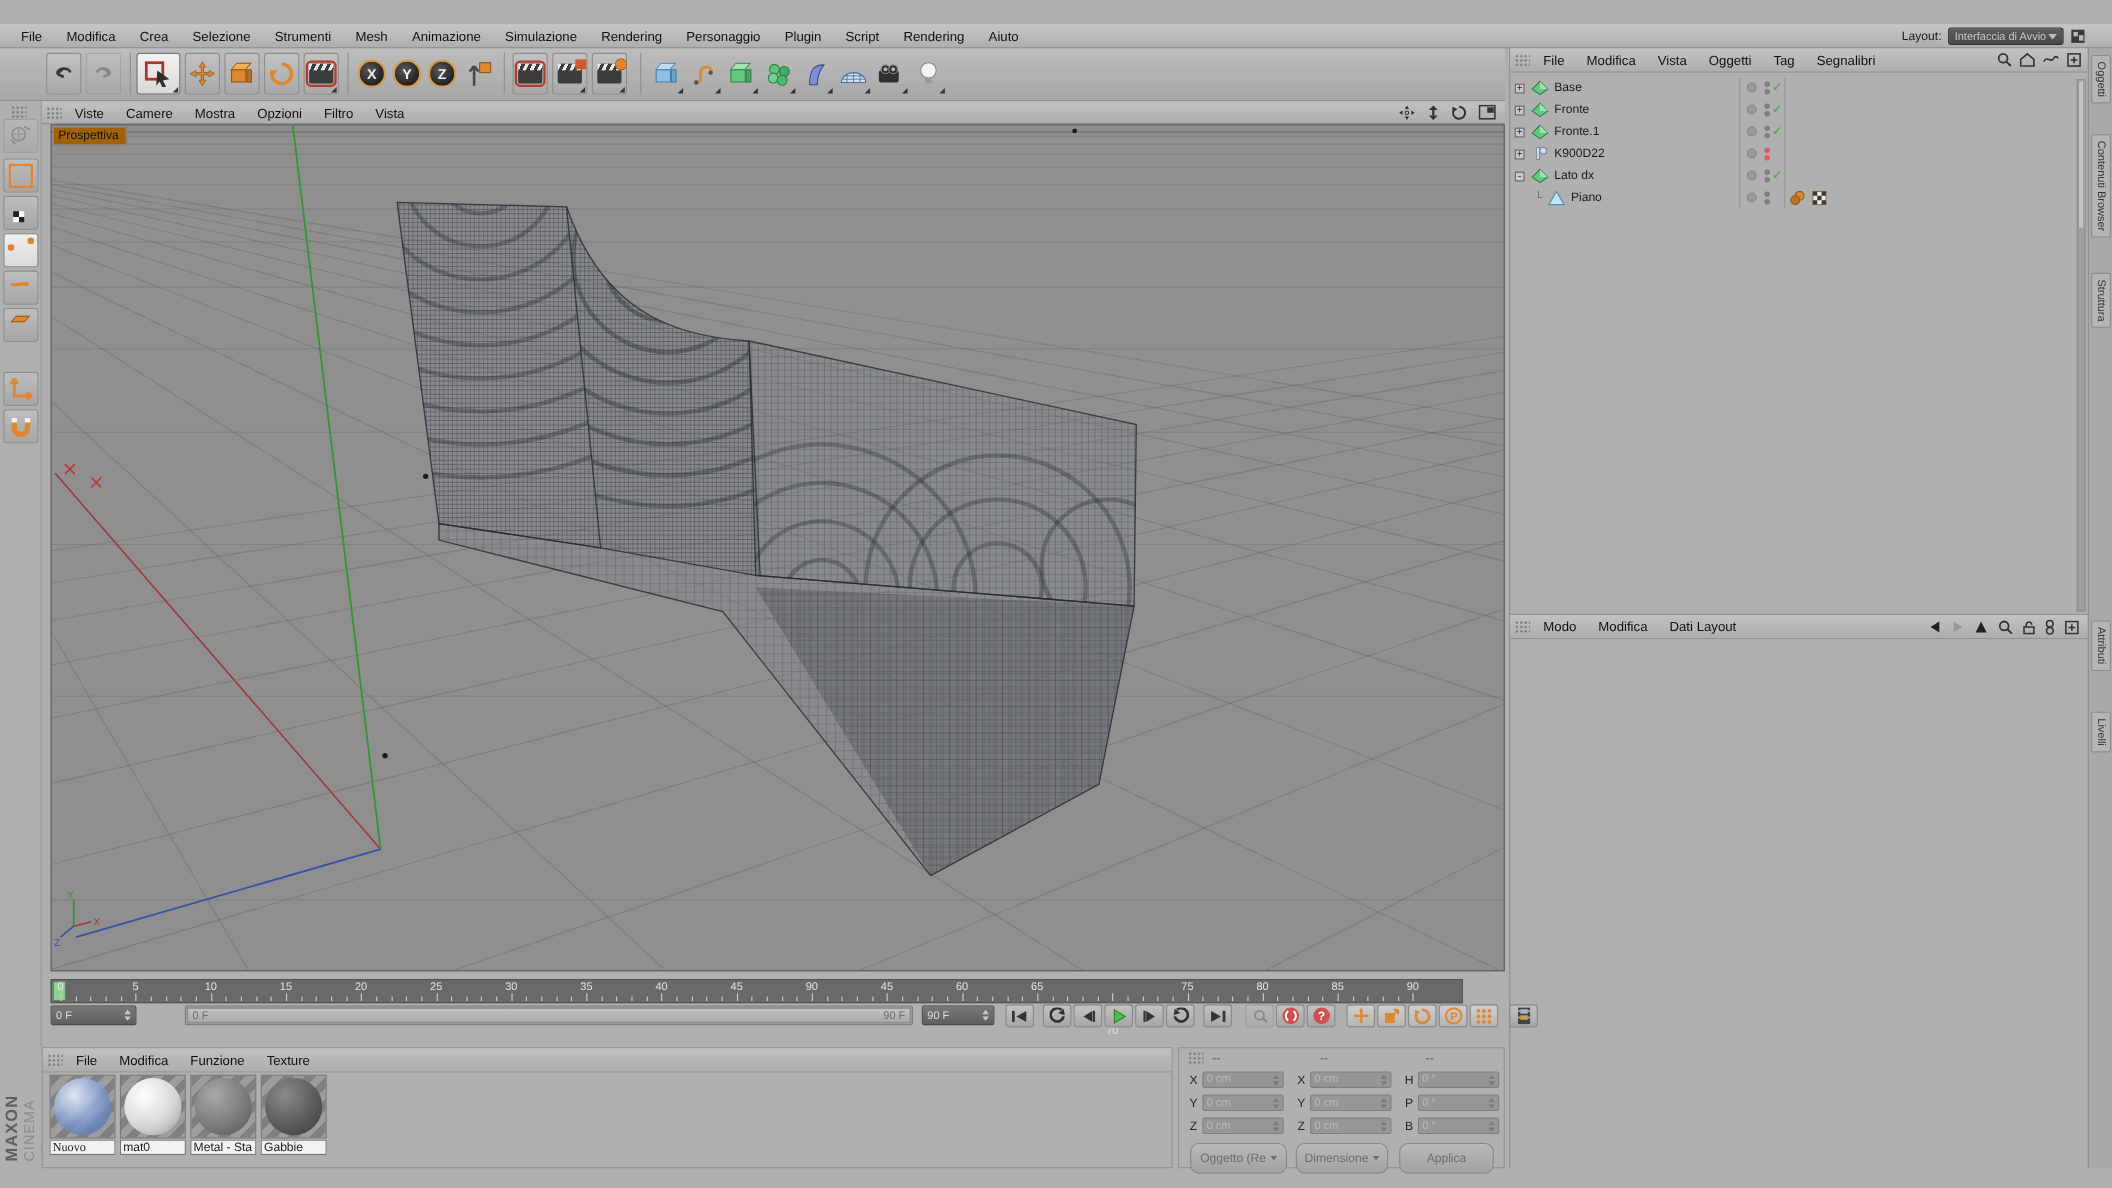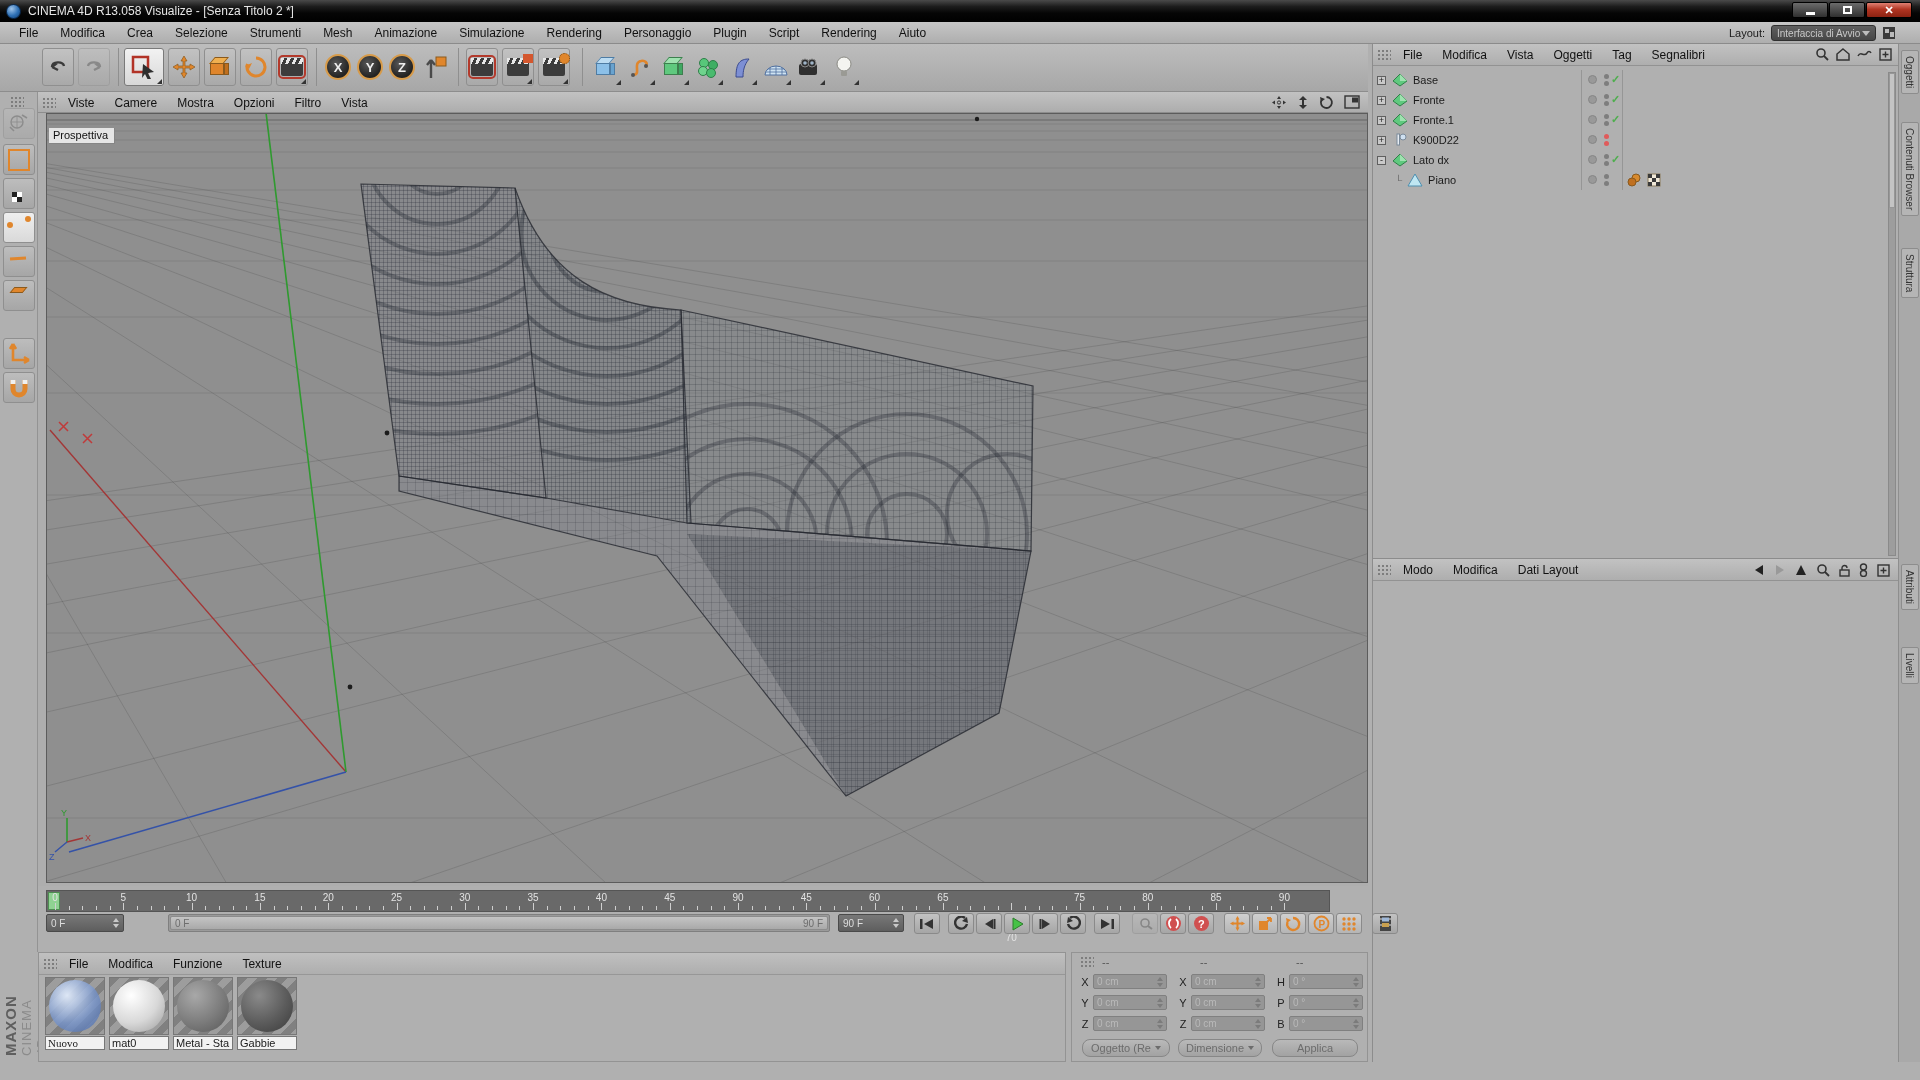--- a/index.html
+++ b/index.html
@@ -72,21 +72,21 @@
     display:flex; align-items:center; justify-content:center; }
   .lbtn.active { background:linear-gradient(#efefef,#d9d9d9); }
   .gcube { position:relative; width:20px; height:20px; }
 
   
   .vp-panel { left:38px; top:92px; width:1330px; height:794px; background:#aeaeae; }
   .vp-menu { position:absolute; left:0; top:0; width:1330px; height:21px; background:linear-gradient(#c2c2c2,#adadad); border-bottom:1px solid #8d8d8d; }
   .vp-corner { position:absolute; right:8px; top:3px; display:flex; gap:10px; }
   .vp-corner svg { display:block; }
   .vp-view { position:absolute; left:8px; top:21px; width:1322px; height:770px; background:#8f8f8f; border:1px solid #5c5c5c; overflow:hidden; }
-  .vp-label { position:absolute; left:2px; top:14px; background:#e5e5e5; padding:1px 6px 2px 4px; font-size:11px; color:#111; border:1px solid #858585; border-left:none; border-top:none; }
+  .vp-label { position:absolute; left:2px; top:2px; background:#a16207; padding:1px 6px 2px 4px; font-size:11px; color:#111; border:1px solid #858585; border-left:none; border-top:none; }
 
   
   .om { left:1372px; top:44px; width:526px; height:514px; background:#b0b0b0; border-left:1px solid #8c8c8c; }
   .om-menu { background:linear-gradient(#c2c2c2,#aeaeae); border-bottom:1px solid #929292; }
   .om-icons { position:absolute; right:6px; top:3px; display:flex; gap:7px; align-items:center; }
   .om-list { position:absolute; left:0; top:26px; width:526px; bottom:0; }
   .om-row { position:absolute; left:0; width:520px; height:20px; display:flex; align-items:center; }
   .expander { width:9px; height:9px; border:1px solid #5f5f5f; background:#c9c9c9; font-size:9px; line-height:7px;
     text-align:center; color:#222; margin-right:4px; flex:none; }
   .treeline { color:#666; font-size:10px; margin-right:2px; }
@@ -136,50 +136,35 @@
   .mat-sphere { position:absolute; left:3px; top:2px; width:52px; height:52px; border-radius:50%; }
   .mat-name { margin-top:1px; width:60px; height:14px; background:#f2f2f2; border:1px solid #777;
     font-size:11px; padding:0 2px; overflow:hidden; white-space:nowrap; }
   .coords { left:1071px; top:952px; width:297px; height:110px; background:#b0b0b0; border:1px solid #939393; }
   .chead { position:absolute; top:3px; font-size:11px; color:#555; }
   .crow { position:absolute; height:17px; display:flex; align-items:center; gap:3px; }
   .clabel { width:10px; font-size:11px; color:#222; text-align:center; }
   .cinput { width:74px; height:15px; background:#969696; border:1px solid #808080; border-radius:2px;
     color:#b9b9b9; font-size:10px; display:flex; align-items:center; padding:0 3px; }
   .cinput .spin i.up { border-bottom-color:#7b7b7b; } .cinput .spin i.dn { border-top-color:#7b7b7b; }
-  .cbtn { position:absolute; top:86px; height:18px; border-radius:8px; background:linear-gradient(#b9b9b9,#a2a2a2);
+  .cbtn { position:absolute; top:86px; height:28px; border-radius:8px; background:linear-gradient(#b9b9b9,#a2a2a2);
     border:1px solid #878787; color:#6c6c6c; font-size:11px; display:flex; align-items:center; justify-content:center; gap:4px; }
   .cbtn .tri { border-top-color:#6c6c6c; border-left-width:3px; border-right-width:3px; border-top-width:4px; }
 
   .statusbar { left:0; top:1062px; width:1920px; height:18px; background:linear-gradient(#c2c2c2,#aaa);
     border-top:1px solid #8d8d8d; display:flex; align-items:center; }
   .statusbar .time { margin-left:10px; font-size:11px; color:#222; }
 
   svg text { font-family:"Liberation Sans", sans-serif; }
 </style>
 </head>
 <body>
 
 <div id="app">
 
-  <div class="abs titlebar">
-    <div class="app-icon"></div>
-    <span>CINEMA 4D R13.058 Visualize - [Senza Titolo 2 *]</span>
-    <div class="winbtns">
-      <div class="winbtn">
-          <div class="glyph-min"></div>
-        </div>
-      <div class="winbtn">
-          <div class="glyph-max"></div>
-        </div>
-      <div class="winbtn close">
-          <span class="glyph-x">✕</span>
-        </div>
-    </div>
-  </div>
 
   <div class="abs menubar">
     <div id="main-menu" style="display:flex;">
         <div class="menu-item">File</div>
         <div class="menu-item">Modifica</div>
         <div class="menu-item">Crea</div>
         <div class="menu-item">Selezione</div>
         <div class="menu-item">Strumenti</div>
         <div class="menu-item">Mesh</div>
         <div class="menu-item">Animazione</div>

